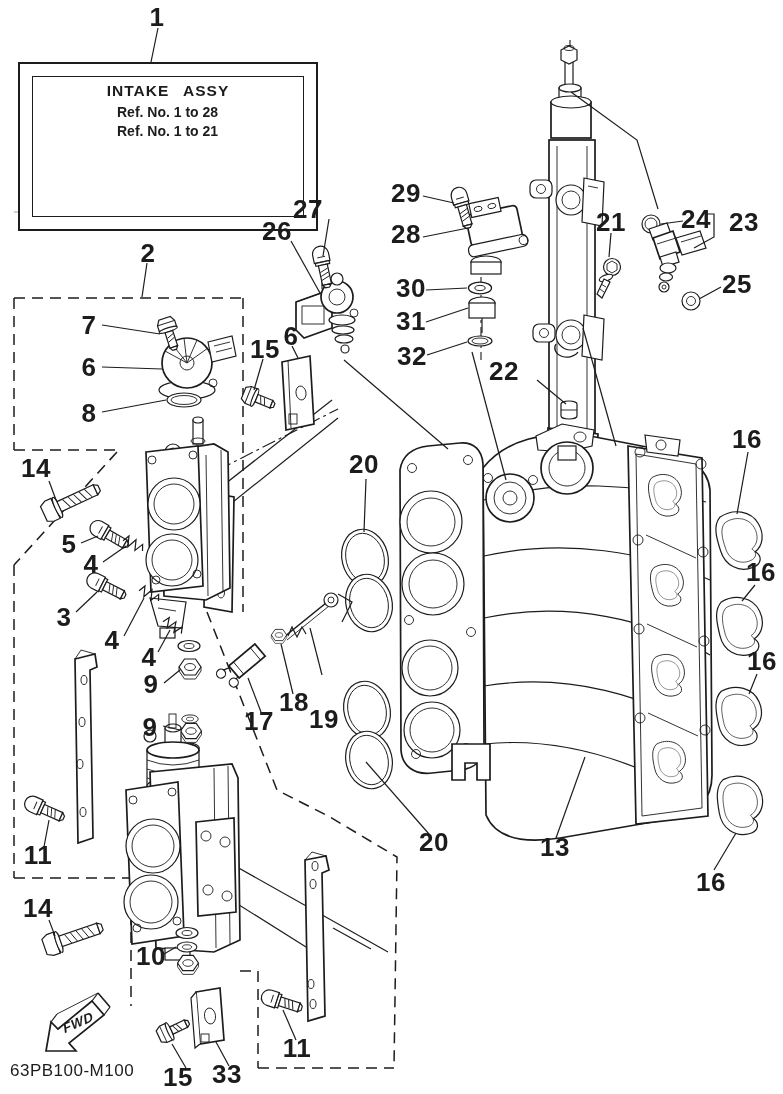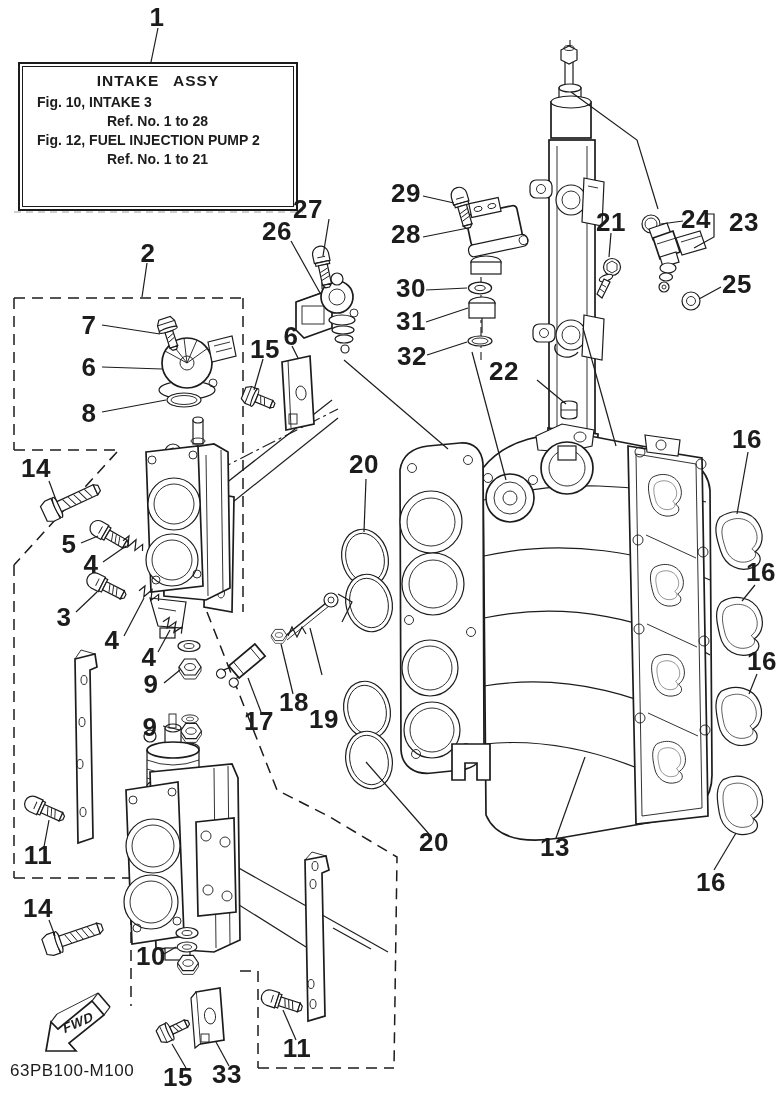--- a/index.html
+++ b/index.html
@@ -12,21 +12,21 @@
   .thin { stroke:var(--ink); fill:none; stroke-width:0.9; }
   .pt   { fill:var(--paper); stroke:var(--ink); stroke-width:1.7; }
   .pt2  { fill:var(--paper); stroke:var(--ink); stroke-width:1.2; }
   .pt2f { fill:var(--paper); stroke:var(--ink); stroke-width:1.2; }
   .dash { stroke:var(--ink); fill:none; stroke-width:1.5; stroke-dasharray:11 7; }
   .dashg{ stroke:#9f9f9f; fill:none; stroke-width:1.2; stroke-dasharray:7 5; }
   .dd   { stroke:var(--ink); fill:none; stroke-width:1.1; stroke-dasharray:14 4 3 4; }
   .callout { position:absolute; transform:translate(-50%,-50%); color:var(--ink);
              font-weight:bold; font-size:26px; letter-spacing:0.5px; white-space:nowrap; }
   .info-box { position:absolute; left:18px; top:62px; width:272px; height:141px;
-              border:2px solid var(--ink); padding:2px; background:var(--paper); }
+              border:2px solid var(--ink); padding:12px; background:var(--paper); }
   .info-box-inner { border:1.5px solid var(--ink); width:100%; height:100%;
               box-sizing:border-box; padding:3px 4px; }
   .ib-title { text-align:center; font-size:15.5px; font-weight:bold;
               letter-spacing:1px; word-spacing:9px; margin:2px 0 3px 0; color:var(--ink); }
   .tb-line { font-size:14px; font-weight:bold; color:var(--ink); line-height:1.35;
              padding-left:10px; white-space:nowrap; }
   .tb-line.indent { padding-left:80px; }
   .drawing-code { position:absolute; left:10px; top:1061px; font-size:17px;
                   letter-spacing:0.5px; color:var(--ink); }
   .fwd-label { position:absolute; left:62px; top:1015px; font-size:13.5px; font-weight:bold;
@@ -506,23 +506,21 @@
   <line x1="51" y1="1022" x2="57" y2="1014" class="ln"></line>
   <line x1="57" y1="1014" x2="98" y2="993" class="thin"></line>
   <polygon points="92,1001 104,1015 69,1043 76,1051 46,1051 51,1022 58,1029" class="pt" transform="translate(0,0)"></polygon>
 </g>
 </svg>
 
 <div class="info-box">
   <div class="info-box-inner">
     <div class="ib-title">INTAKE ASSY</div>
     <div>
-          <div class="tb-line">Fig. 10, INTAKE 3</div>
           <div class="tb-line indent">Ref. No. 1 to 28</div>
-          <div class="tb-line">Fig. 12, FUEL INJECTION PUMP 2</div>
           <div class="tb-line indent">Ref. No. 1 to 21</div>
         </div>
   </div>
 </div>
 
 <div>
       <div class="callout" style="left: 157px; top: 17px;">1</div>
       <div class="callout" style="left: 148px; top: 253px;">2</div>
       <div class="callout" style="left: 89px; top: 325px;">7</div>
       <div class="callout" style="left: 89px; top: 367px;">6</div>

